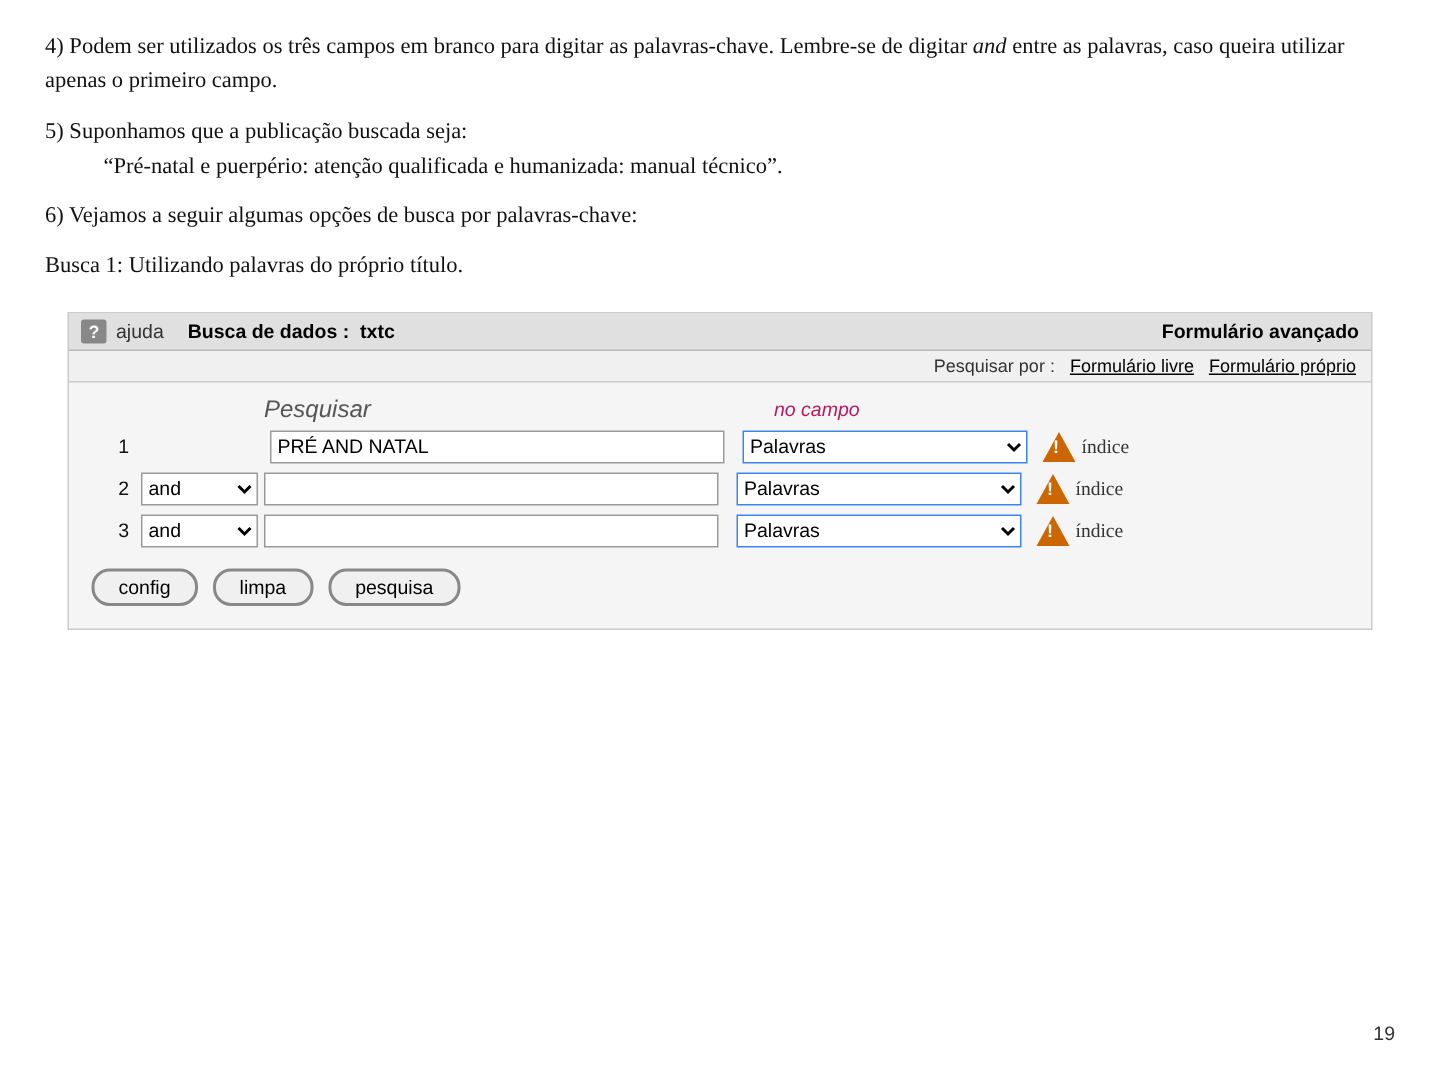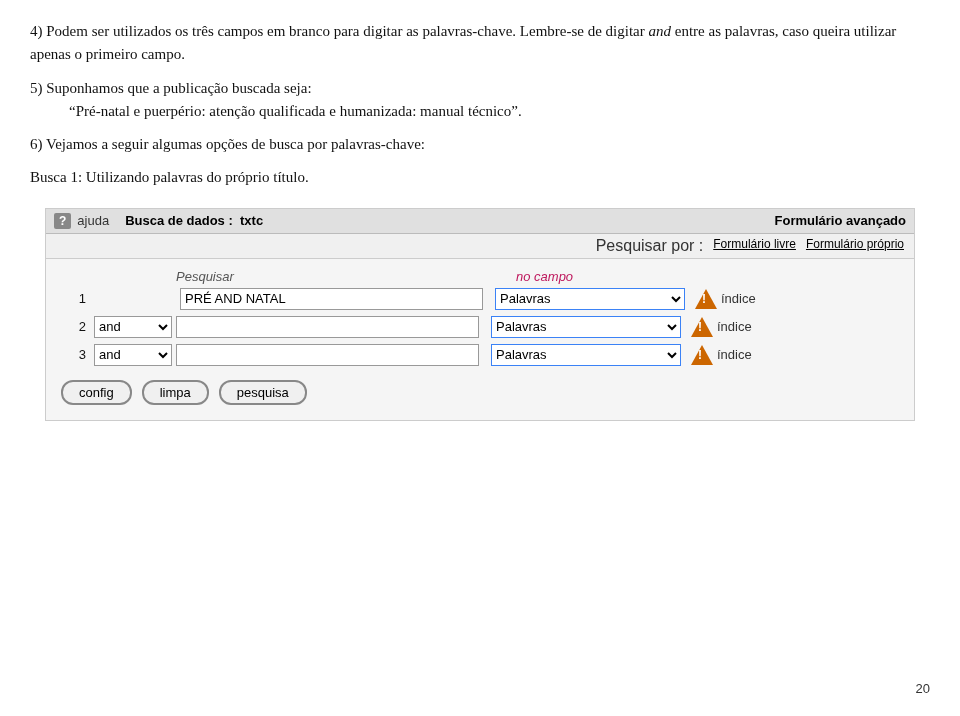--- a/index.html
+++ b/index.html
@@ -86,35 +86,35 @@
     }
     .search-subheader a {
       font-family: sans-serif;
       font-size: 12px;
       color: #000;
       text-decoration: underline;
       cursor: pointer;
     }
     .pesquisar-por-label {
       font-family: sans-serif;
-      font-size: 16px;
+      font-size: 12px;
       color: #333;
     }
     .search-body {
       padding: 10px 15px 15px 15px;
     }
     .col-headers {
       display: flex;
       margin-left: 115px;
       margin-bottom: 4px;
     }
     .col-pesquisar {
       width: 330px;
       font-family: sans-serif;
-      font-size: 13px;
+      font-size: 16px;
       color: #555;
       font-style: italic;
     }
     .col-campo {
       margin-left: 10px;
       font-family: sans-serif;
       font-size: 13px;
       color: #be185d;
       font-style: italic;
     }
@@ -189,21 +189,21 @@
       content: '!';
       position: absolute;
       color: #fff;
       font-weight: bold;
       font-family: sans-serif;
       font-size: 12px;
       top: 3px;
       left: -4px;
     }
     .indice-label {
-      font-family: Liberation Sans, sans-serif;
+      font-family: Liberation Serif, serif;
       font-size: 13px;
       color: #333;
     }
     .action-buttons {
       display: flex;
       gap: 10px;
       margin-top: 14px;
     }
     .action-btn {
       font-family: sans-serif;
@@ -331,13 +331,13 @@
     </div>
 
     <div class="action-buttons">
       <button class="action-btn">config</button>
       <button class="action-btn">limpa</button>
       <button class="action-btn">pesquisa</button>
     </div>
   </div>
 </div>
 
-<div class="page-number" style="position:fixed; bottom:20px; right:30px;">20</div>
+<div class="page-number" style="position:fixed; bottom:20px; right:30px;">19</div>
 
 </body></html>

